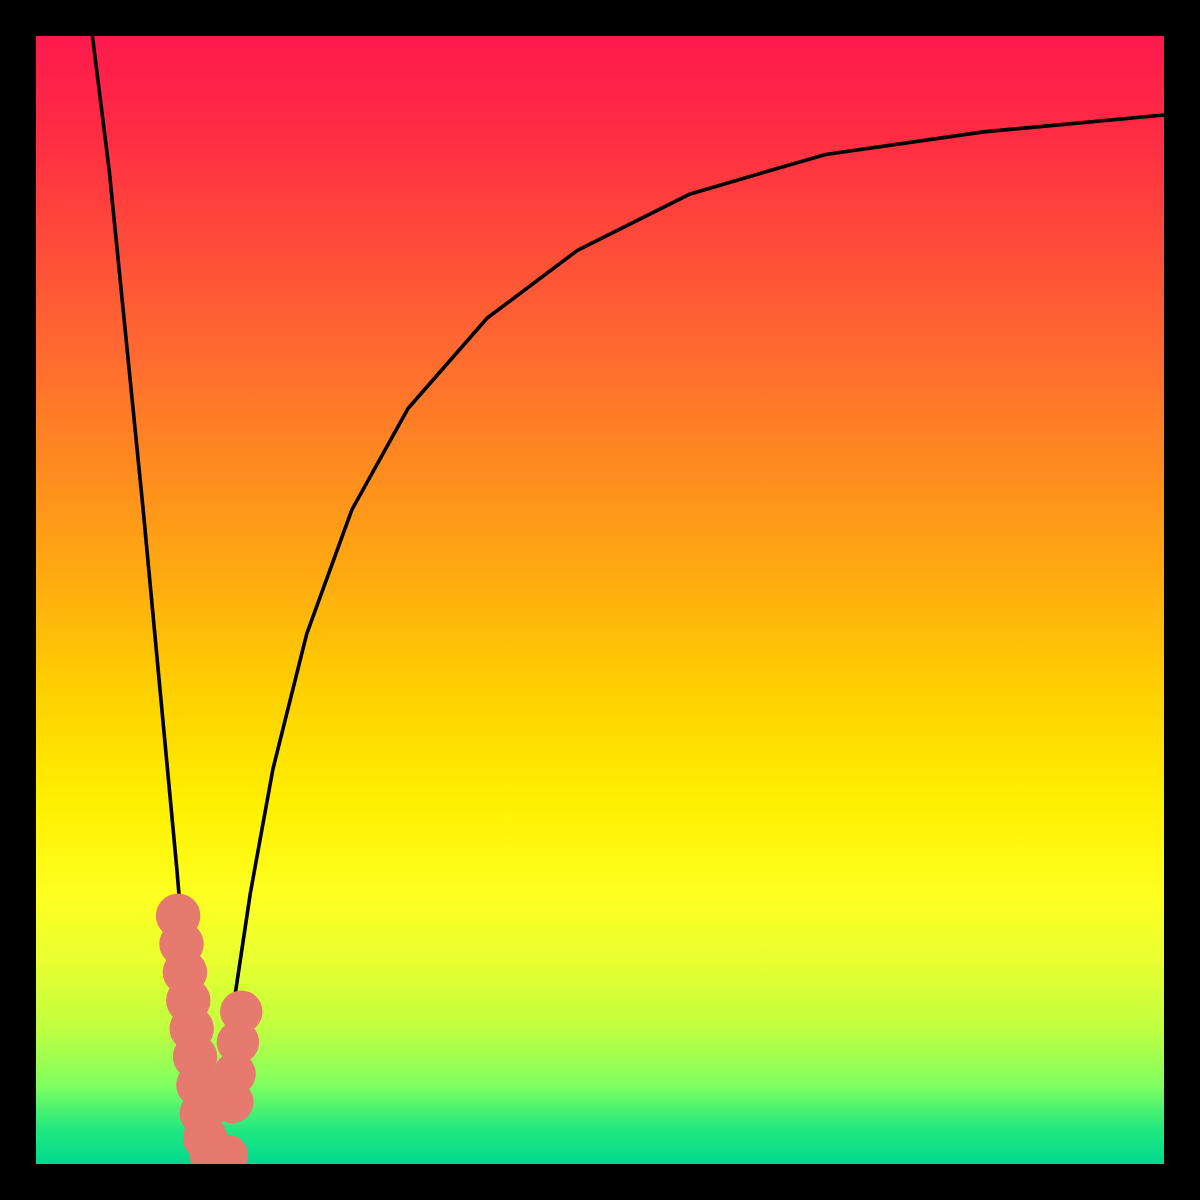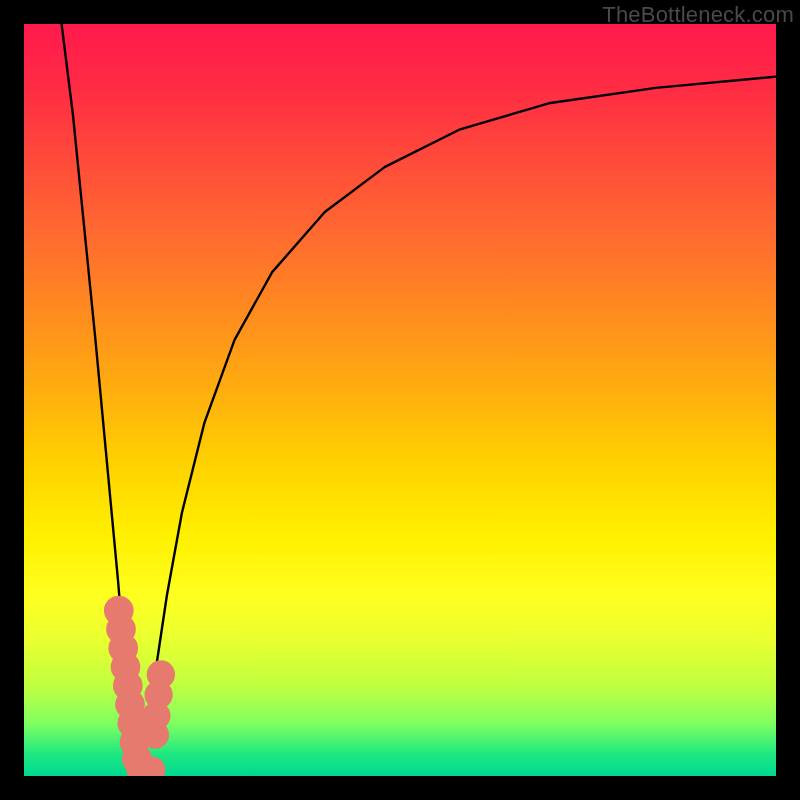--- a/index.html
+++ b/index.html
@@ -61,21 +61,20 @@
     inset: 0;
   }
   .marker {
     fill: #e77a6f;
   }
 </style>
 </head>
 <body>
 
 <div class="frame">
-  <div class="watermark">TheBottleneck.com</div>
   <div class="plot">
     <div class="gradient"></div>
     <svg class="curve" viewBox="0 0 752 752" preserveAspectRatio="none">
       <g id="curve-group">
           <path d="M37.60 0.00 L48.88 90.24 L60.16 203.04 L71.44 315.84 L82.72 436.16 L94.00 556.48 L101.52 646.72 L109.04 721.92 L112.80 752.00" fill="none" stroke="#000000" stroke-width="2.4" stroke-linecap="round" stroke-linejoin="round"></path>
           <path d="M112.80 752.00 L120.32 714.40 L131.60 646.72 L142.88 571.52 L157.92 488.80 L180.48 398.56 L210.56 315.84 L248.16 248.16 L300.80 188.00 L360.96 142.88 L436.16 105.28 L526.40 78.96 L631.68 63.92 L752.00 52.64" fill="none" stroke="#000000" stroke-width="2.4" stroke-linecap="round" stroke-linejoin="round"></path>
         </g>
       <g id="marker-group">
           <circle cx="94.75" cy="586.56" r="14.83" class="marker"></circle>
           <circle cx="97.01" cy="605.36" r="14.83" class="marker"></circle>

